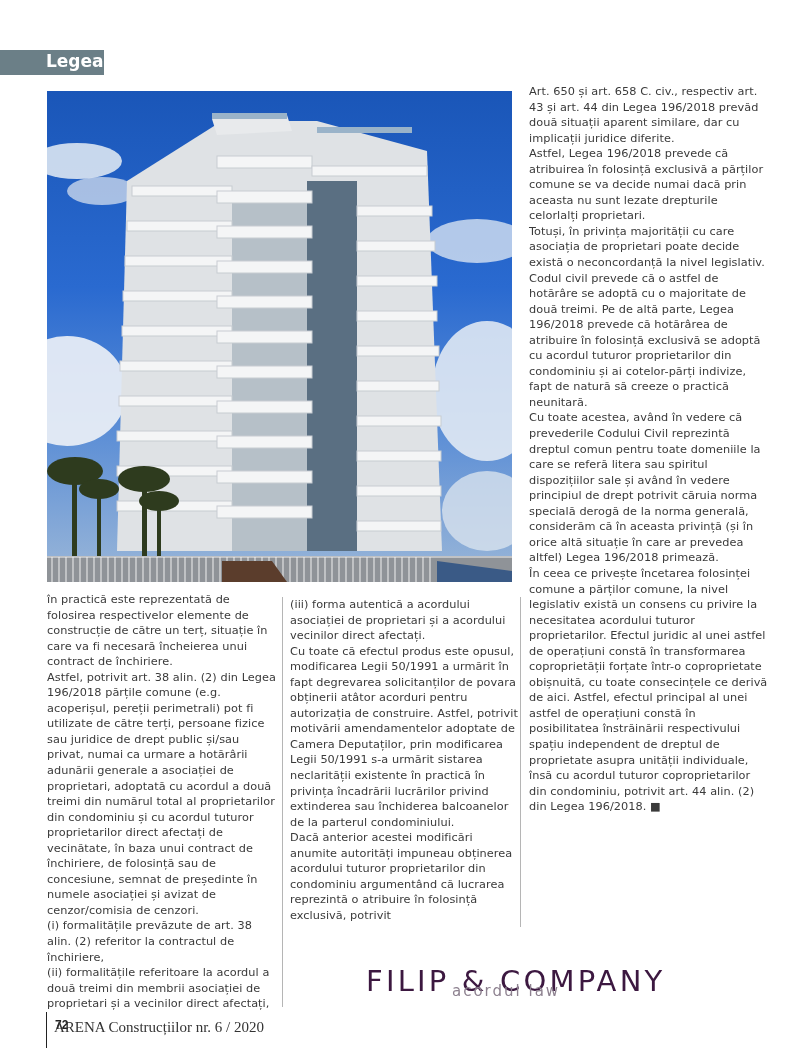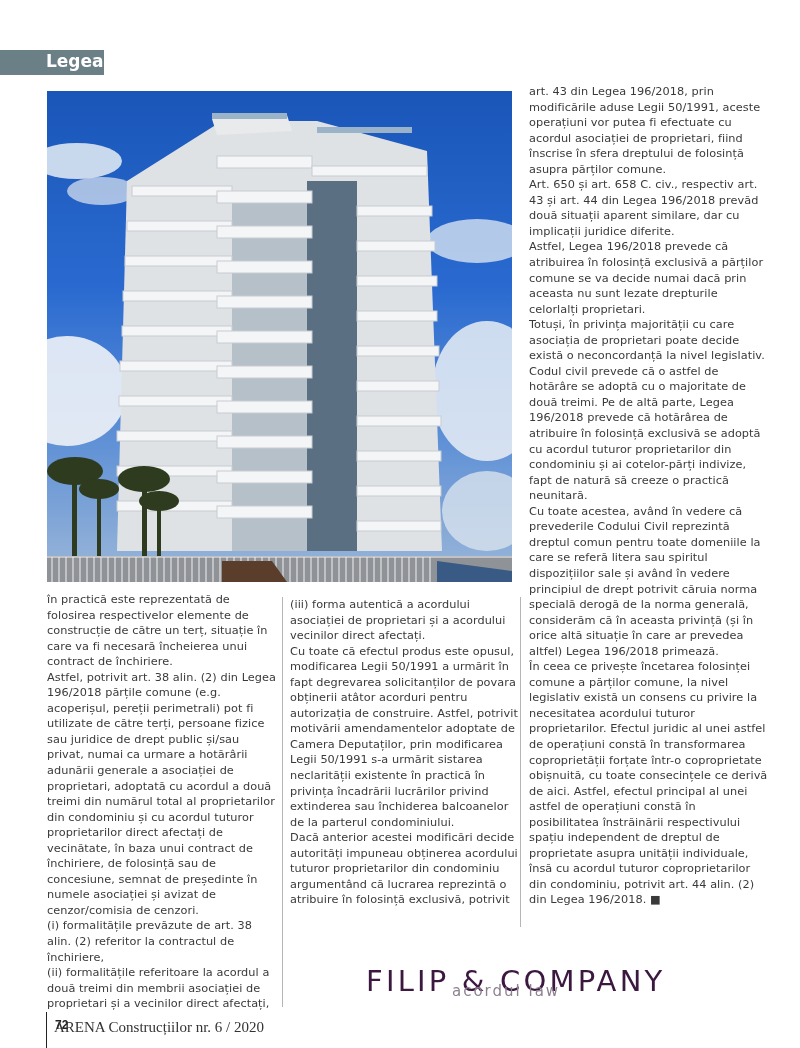--- a/index.html
+++ b/index.html
@@ -141,27 +141,26 @@
   <p>Astfel, potrivit art. 38 alin. (2) din Legea 196/2018 părțile comune (e.g. acoperișul, pereții perimetrali) pot fi utilizate de către terți, persoane fizice sau juridice de drept public și/sau privat, numai ca urmare a hotărârii adunării generale a asociației de proprietari, adoptată cu acordul a două treimi din numărul total al proprietarilor din condominiu și cu acordul tuturor proprietarilor direct afectați de vecinătate, în baza unui contract de închiriere, de folosință sau de concesiune, semnat de președinte în numele asociației și avizat de cenzor/comisia de cenzori.</p>
   <p>(i) formalitățile prevăzute de art. 38 alin. (2) referitor la contractul de închiriere,</p>
   <p>(ii) formalitățile referitoare la acordul a două treimi din membrii asociației de proprietari și a vecinilor direct afectați,</p>
 </div>
 
 <div class="vrule" style="left:282px; top:597px; height:410px;"></div>
 
 <div class="col col2">
   <p>(iii) forma autentică a acordului asociației de proprietari și a acordului vecinilor direct afectați.</p>
   <p>Cu toate că efectul produs este opusul, modificarea Legii 50/1991 a urmărit în fapt degrevarea solicitanților de povara obținerii atâtor acorduri pentru autorizația de construire. Astfel, potrivit motivării amendamentelor adoptate de Camera Deputaților, prin modificarea Legii 50/1991 s-a urmărit sistarea neclarității existente în practică în privința încadrării lucrărilor privind extinderea sau închiderea balcoanelor de la parterul condominiului.</p>
-  <p>Dacă anterior acestei modificări decide autorități impuneau obținerea acordului tuturor proprietarilor din condominiu argumentând că lucrarea reprezintă o atribuire în folosință exclusivă, potrivit</p>
+  <p>Dacă anterior acestei modificări anumite autorități impuneau obținerea acordului tuturor proprietarilor din condominiu argumentând că lucrarea reprezintă o atribuire în folosință exclusivă, potrivit</p>
 </div>
 
 <div class="vrule" style="left:520px; top:597px; height:330px;"></div>
 
 <div class="col col3">
-  <p>art. 43 din Legea 196/2018, prin modificările aduse Legii 50/1991, aceste operațiuni vor putea fi efectuate cu acordul asociației de proprietari, fiind înscrise în sfera dreptului de folosință asupra părților comune.</p>
   <p>Art. 650 și art. 658 C. civ., respectiv art. 43 și art. 44 din Legea 196/2018 prevăd două situații aparent similare, dar cu implicații juridice diferite.</p>
   <p>Astfel, Legea 196/2018  prevede că atribuirea în folosință exclusivă a părților comune  se va decide numai dacă prin aceasta nu sunt lezate drepturile celorlalți proprietari.</p>
   <p>Totuși, în privința majorității cu care asociația de proprietari poate decide există o neconcordanță la nivel legislativ. Codul civil prevede că o astfel de hotărâre se adoptă cu o majoritate de două treimi. Pe de altă parte, Legea 196/2018 prevede că hotărârea de atribuire în folosință exclusivă se adoptă cu acordul tuturor proprietarilor din condominiu și ai cotelor-părți indivize, fapt de natură să creeze  o practică neunitară.</p>
   <p>Cu toate acestea, având în vedere că prevederile Codului Civil reprezintă dreptul comun pentru toate domeniile la care se referă litera sau spiritul dispozițiilor sale și având în vedere principiul de drept potrivit căruia norma specială derogă de la norma generală, considerăm că în aceasta privință (și în orice altă situație în care ar prevedea altfel) Legea 196/2018 primează.</p>
   <p>În ceea ce privește încetarea folosinței comune a părților comune, la nivel legislativ există un consens cu privire la necesitatea acordului tuturor proprietarilor. Efectul juridic al unei astfel de operațiuni constă în transformarea coproprietății forțate într-o coproprietate obișnuită, cu toate consecințele ce derivă de aici. Astfel, efectul principal al unei astfel de operațiuni constă în posibilitatea înstrăinării respectivului spațiu independent de dreptul de proprietate asupra unității individuale, însă cu acordul tuturor coproprietarilor din condominiu, potrivit art. 44 alin. (2) din Legea 196/2018. ■</p>
 </div>
 
 <div class="logo-main">FILIP &amp; COMPANY</div>
 <div class="logo-sub">acordul law</div>
 

